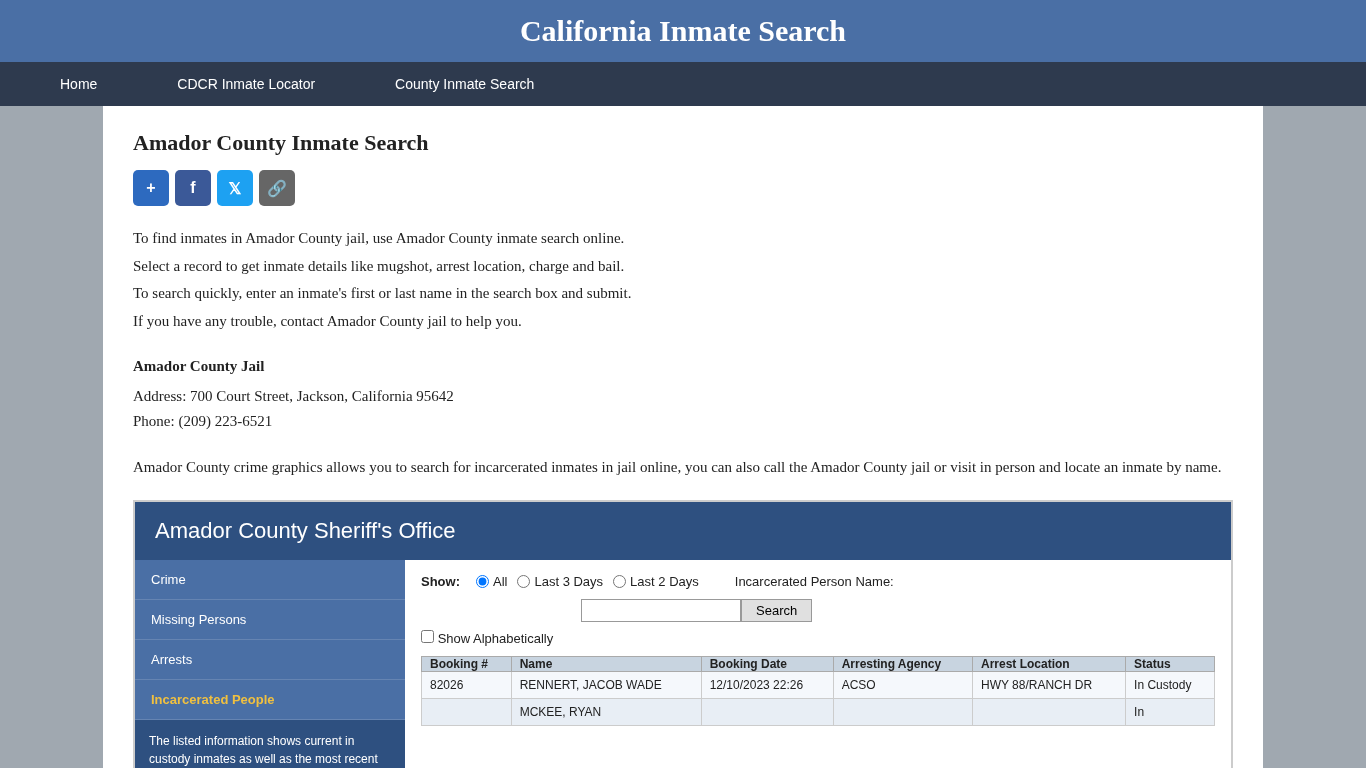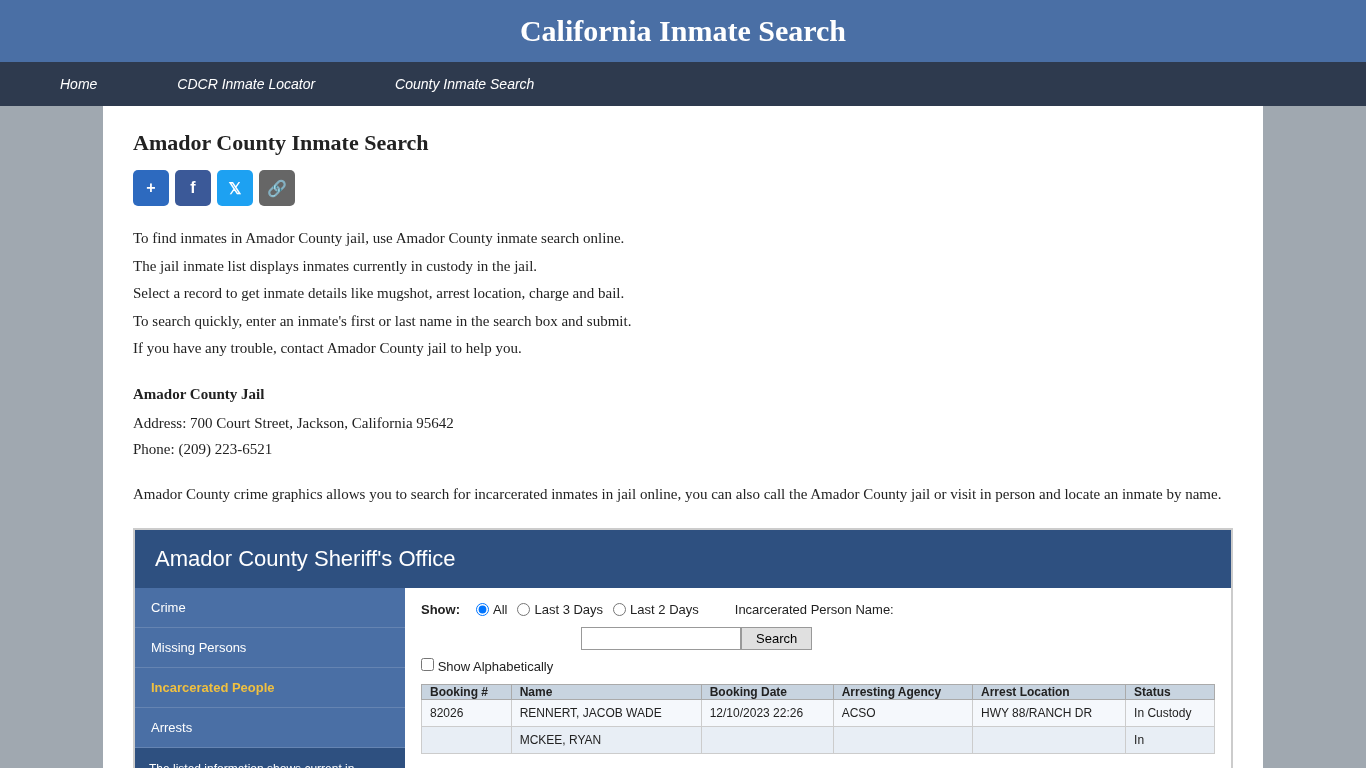--- a/index.html
+++ b/index.html
@@ -31,21 +31,20 @@
       justify-content: flex-start;
       padding: 0 20px;
     }
     .nav-item {
       color: #fff;
       padding: 14px 40px;
       font-family: Arial, sans-serif;
       font-size: 14px;
       cursor: pointer;
       text-decoration: none;
-      font-style: italic;
     }
 
     
     #content-area {
       background-color: #fff;
       margin: 0 auto;
       max-width: 1160px;
       padding: 24px 30px 30px 30px;
       min-height: 650px;
     }
@@ -257,21 +256,20 @@
 
   <div class="share-buttons">
     <button class="share-btn share">+</button>
     <button class="share-btn facebook">f</button>
     <button class="share-btn twitter">𝕏</button>
     <button class="share-btn link">🔗</button>
   </div>
 
   <div class="info-block">
     <p>To find inmates in Amador County jail, use Amador County inmate search online.</p>
-    <p>The jail inmate list displays inmates currently in custody in the jail.</p>
     <p>Select a record to get inmate details like mugshot, arrest location, charge and bail.</p>
     <p>To search quickly, enter an inmate's first or last name in the search box and submit.</p>
     <p>If you have any trouble, contact Amador County jail to help you.</p>
   </div>
 
   <div class="jail-info">
     <p class="jail-name">Amador County Jail</p>
     <p>Address: 700 Court Street, Jackson, California 95642</p>
     <p>Phone: (209) 223-6521</p>
   </div>
@@ -282,22 +280,22 @@
 
   <div id="sheriff-widget">
     <div id="sheriff-header">
       <span id="sheriff-title">Amador County Sheriff's Office</span>
     </div>
     <div id="sheriff-body">
 
       <div id="sheriff-sidebar">
         <div class="sidebar-menu-item">Crime</div>
         <div class="sidebar-menu-item">Missing Persons</div>
+        <div class="sidebar-menu-item">Arrests</div>
         <div class="sidebar-menu-item active">Incarcerated People</div>
-        <div class="sidebar-menu-item">Arrests</div>
         <div id="sidebar-info">The listed information shows current in custody inmates as well as the most recent bookings at the Amador County Jail. For additional information about</div>
       </div>
 
       <div id="sheriff-main">
 
         <div class="search-controls">
           <span class="show-label">Show:</span>
           <div class="radio-group">
             <label class="radio-option">
               <input type="radio" name="show-filter" checked="" style="">

